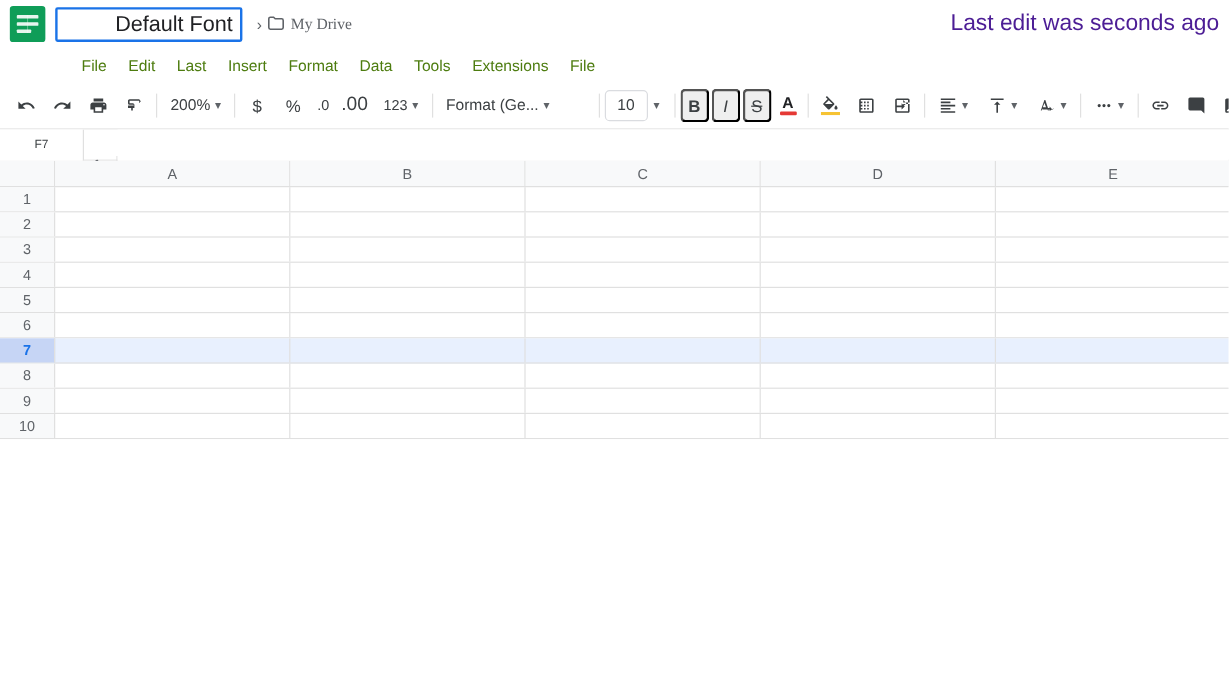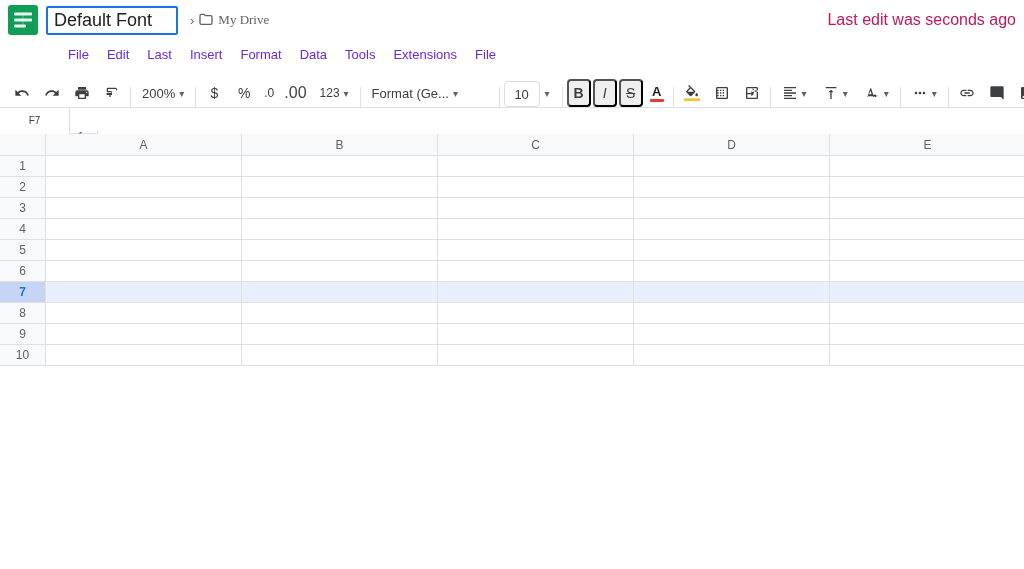--- a/index.html
+++ b/index.html
@@ -19,59 +19,60 @@
       height: 30px;
       flex-shrink: 0;
     }
     #doc-title-input {
       font-size: 18px;
       font-weight: 400;
       border: 2px solid #1a73e8;
       outline: none;
       padding: 2px 6px;
       border-radius: 2px;
-      width: 132px;
+      width: 156px;
       color: #202124;
+      text-align: right;
     }
     #breadcrumb-area {
       display: flex;
       align-items: center;
       gap: 4px;
       color: #5f6368;
       font-size: 13px;
       margin-left: 4px;
     }
     #last-edit-status {
       margin-left: auto;
-      color: #be185d;
-      font-size: 16px;
+      color: #4c1d95;
+      font-size: 19px;
       white-space: nowrap;
     }
 
     
     #menu-bar {
       display: flex;
       align-items: center;
       height: 28px;
       padding: 0 60px;
       background: #fff;
       gap: 2px;
     }
     .menu-item {
       padding: 2px 8px;
       font-size: 13px;
-      color: #6d28d9;
+      color: #4d7c0f;
       cursor: pointer;
       border-radius: 4px;
     }
 
     
     #toolbar {
       display: flex;
-      align-items: flex-end;
+      align-items: center;
       height: 40px;
       padding: 0 8px;
       background: #fff;
       gap: 2px;
       border-bottom: 1px solid #e0e0e0;
       flex-wrap: nowrap;
       overflow: hidden;
     }
     .toolbar-btn {
       display: flex;

